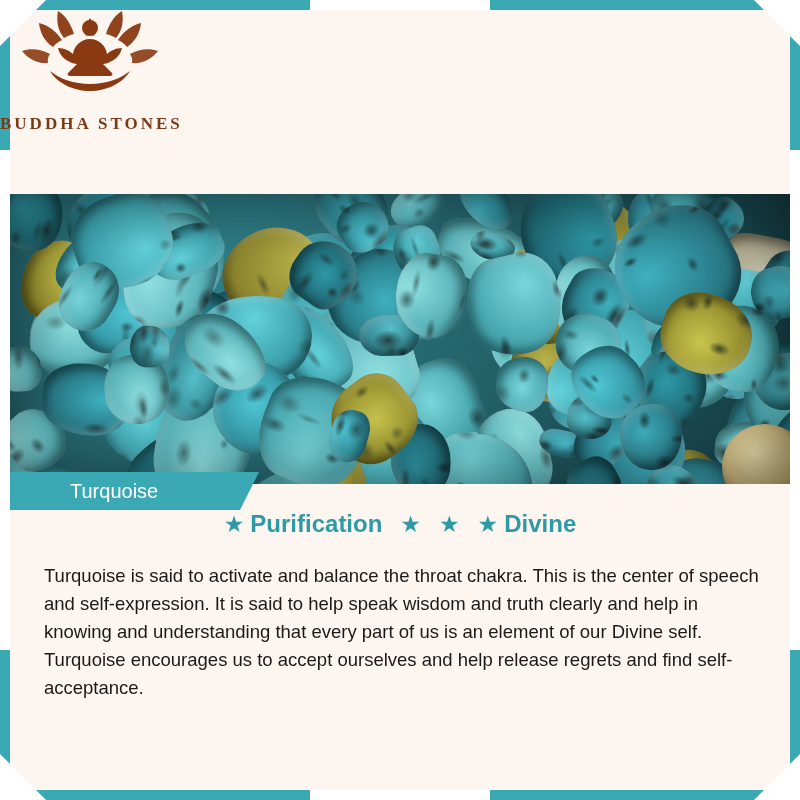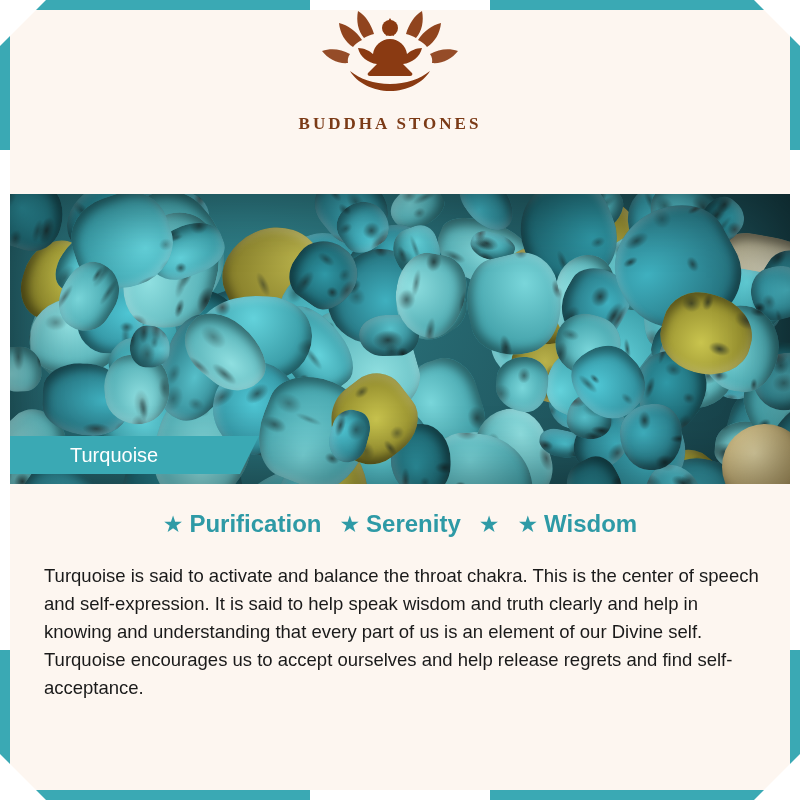--- a/index.html
+++ b/index.html
@@ -95,21 +95,21 @@
     background: #fdf6f0;
     box-sizing: border-box;
   }
 
   
   .brand {
     position: absolute;
     left: 0;
     top: 10px;
     width: 780px;
-    text-align: center;
+    text-align: left;
   }
   .brand-logo {
     display: block;
     margin: 0 auto;
   }
   .brand-name {
     margin-top: 4px;
     font-size: 17px;
     letter-spacing: 3px;
     color: #7b3a16;
@@ -154,21 +154,21 @@
   .stone {
     position: absolute;
     border-radius: 46% 54% 50% 50% / 52% 48% 52% 48%;
     box-shadow: inset -4px -6px 10px rgba(0,0,0,0.38), inset 3px 4px 8px rgba(255,255,255,0.20);
   }
 
   
   .caption-tab {
     position: absolute;
     left: 10px;
-    top: 436px;
+    top: 472px;
     height: 38px;
     min-width: 230px;
     background: #3aa9b4;
     display: flex;
     align-items: center;
   }
   .caption-tab:after {
     content: "";
     position: absolute;
     right: -19px;
@@ -424,26 +424,25 @@
     <span class="caption-text">Turquoise</span>
   </div>
 
   <div class="benefits" id="benefits">
       <div class="benefit">
         <span class="benefit-star">★</span>
         <span class="benefit-label">Purification</span>
       </div>
       <div class="benefit">
         <span class="benefit-star">★</span>
-        <span class="benefit-label">Serenity</span>
       </div>
       <div class="benefit">
         <span class="benefit-star">★</span>
       </div>
       <div class="benefit">
         <span class="benefit-star">★</span>
-        <span class="benefit-label">Wisdom</span>
+        <span class="benefit-label">Divine</span>
       </div>
     </div>
 
   <div class="body-text">Turquoise is said to activate and balance the throat chakra. This is the center of speech and self-expression. It is said to help speak wisdom and truth clearly and help in knowing and understanding that every part of us is an element of our Divine self. Turquoise encourages us to accept ourselves and help release regrets and find self-acceptance.</div>
 
 </div>
 
 </body></html>

